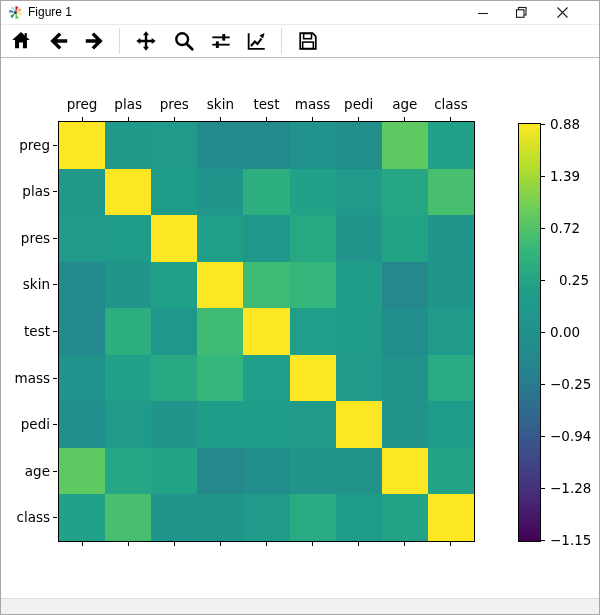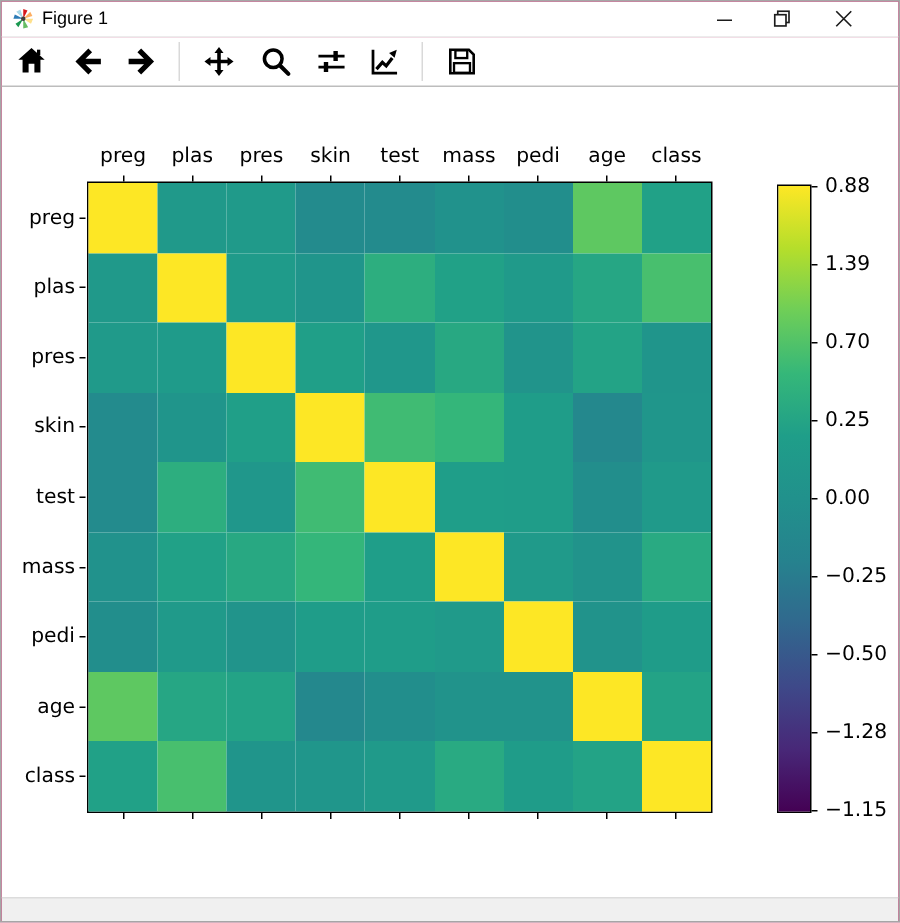--- a/index.html
+++ b/index.html
@@ -1,18 +1,18 @@
 <!DOCTYPE html>
 <html><head>
 <meta charset="utf-8">
 <style>
   html,body{margin:0;padding:0;background:#e8e8e8;}
   #window{
     position:relative;width:600px;height:615px;box-sizing:border-box;
-    background:#be185d;border:1px solid #a6a6a6;overflow:hidden;
+    background:#ffffff;border:1px solid #a6a6a6;overflow:hidden;
     font-family:"Liberation Sans",sans-serif;
   }
   
   #titlebar{position:absolute;left:0;top:0;width:598px;height:23px;background:#ffffff;border-bottom:1px solid #ececec;}
   #app-icon{position:absolute;left:7px;top:4px;width:15px;height:15px;}
   #window-title{position:absolute;left:27px;top:4px;font-size:12px;color:#000;line-height:15px;}
   .cap-btn{position:absolute;top:0;height:23px;display:flex;align-items:center;justify-content:center;cursor:default;}
   .cap-btn svg{display:block;}
   #btn-min{left:463px;width:38px;}
   #btn-restore{left:501px;width:38px;}
@@ -256,29 +256,29 @@
       <div class="toplabel" style="left: 426.889px; top: 38px; width: 46.1111px; height: 17px;">class</div>
       <div class="tick" style="left: 449.444px; top: 59px; width: 1px; height: 4px;"></div>
       <div class="tick" style="left: 449.444px; top: 484px; width: 1px; height: 4px;"></div>
       <div class="leftlabel" style="left: 0px; top: 451.222px; width: 49px; height: 17px;">class</div>
       <div class="tick" style="left: 52px; top: 459.222px; width: 4px; height: 1px;"></div>
       <div class="tick" style="left: 540px; top: 65.5px; width: 4px; height: 1px;"></div>
       <div class="cblabel" style="left: 549px; top: 57.5px; width: 48px; height: 17px;">0.88</div>
       <div class="tick" style="left: 540px; top: 117.5px; width: 4px; height: 1px;"></div>
       <div class="cblabel" style="left: 549px; top: 109.5px; width: 48px; height: 17px;">1.39</div>
       <div class="tick" style="left: 540px; top: 169.5px; width: 4px; height: 1px;"></div>
-      <div class="cblabel" style="left: 549px; top: 161.5px; width: 48px; height: 17px;">0.70</div>
+      <div class="cblabel" style="left: 549px; top: 161.5px; width: 48px; height: 17px;">0.72</div>
       <div class="tick" style="left: 540px; top: 221.5px; width: 4px; height: 1px;"></div>
-      <div class="cblabel" style="left: 549px; top: 213.5px; width: 48px; height: 17px;">0.25</div>
+      <div class="cblabel" style="left: 549px; top: 213.5px; width: 48px; height: 17px; text-align: center;">0.25</div>
       <div class="tick" style="left: 540px; top: 273.5px; width: 4px; height: 1px;"></div>
       <div class="cblabel" style="left: 549px; top: 265.5px; width: 48px; height: 17px;">0.00</div>
       <div class="tick" style="left: 540px; top: 325.5px; width: 4px; height: 1px;"></div>
       <div class="cblabel" style="left: 549px; top: 317.5px; width: 48px; height: 17px;">−0.25</div>
       <div class="tick" style="left: 540px; top: 377.5px; width: 4px; height: 1px;"></div>
-      <div class="cblabel" style="left: 549px; top: 369.5px; width: 48px; height: 17px;">−0.50</div>
+      <div class="cblabel" style="left: 549px; top: 369.5px; width: 48px; height: 17px;">−0.94</div>
       <div class="tick" style="left: 540px; top: 429.5px; width: 4px; height: 1px;"></div>
       <div class="cblabel" style="left: 549px; top: 421.5px; width: 48px; height: 17px;">−1.28</div>
       <div class="tick" style="left: 540px; top: 481.5px; width: 4px; height: 1px;"></div>
       <div class="cblabel" style="left: 549px; top: 473.5px; width: 48px; height: 17px;">−1.15</div>
     </div>
 
   <div id="statusbar"></div>
 </div>
 
 </body></html>

